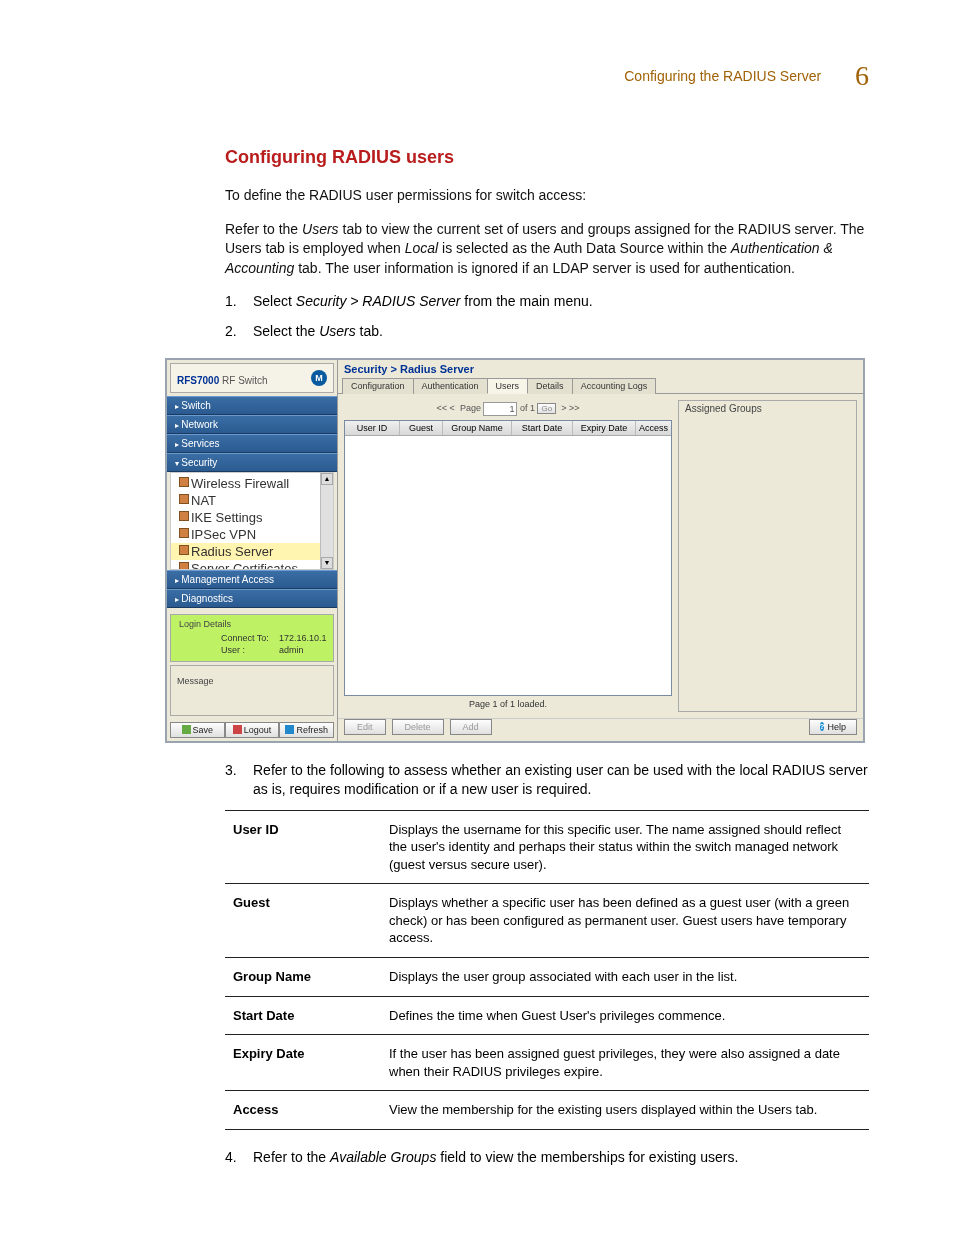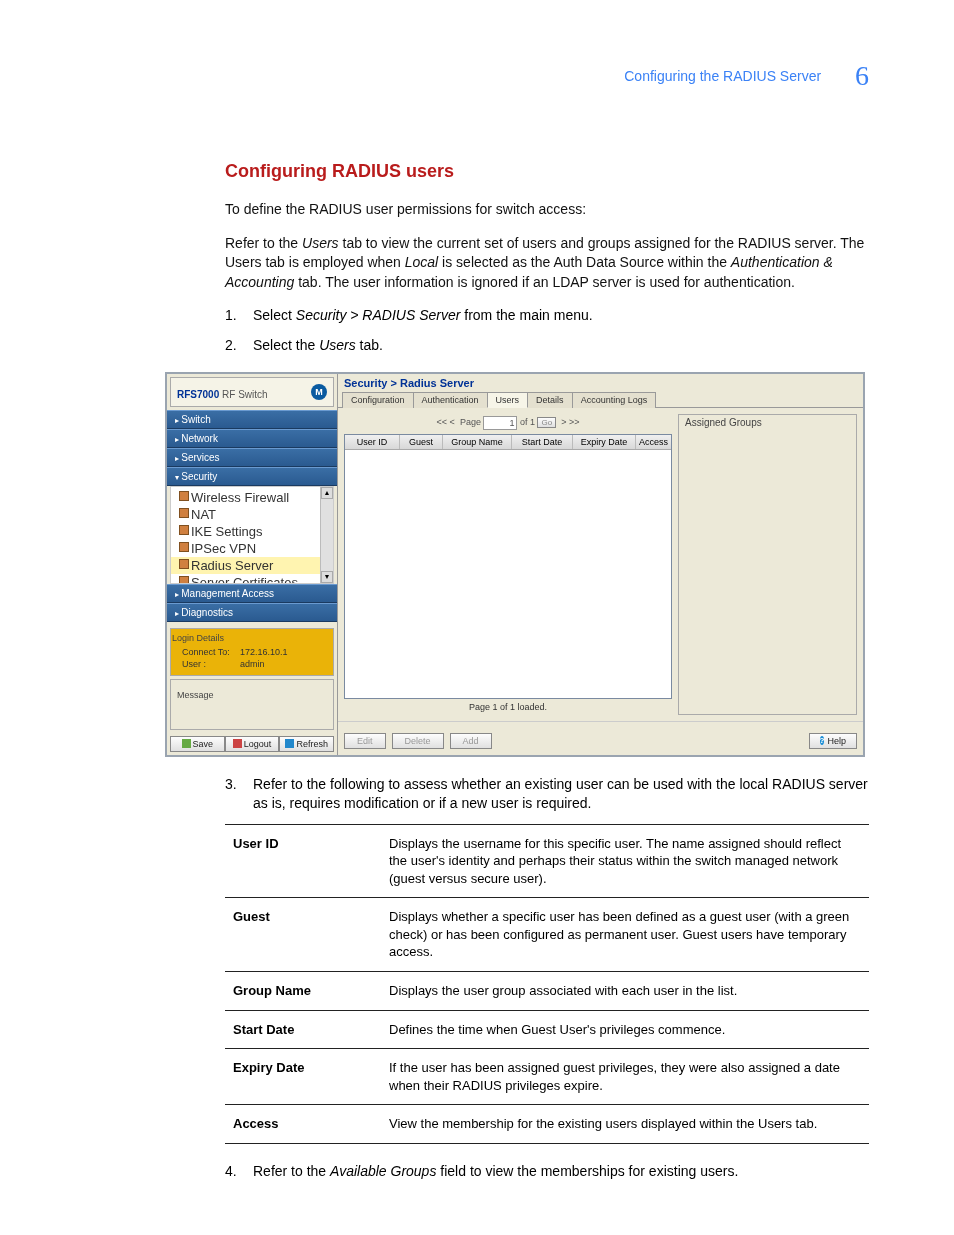--- a/index.html
+++ b/index.html
@@ -13,22 +13,22 @@
   .page {
     width: 954px;
     min-height: 1235px;
     box-sizing: border-box;
     padding: 60px 85px 60px 85px;
     position: relative;
   }
   .running-head {
     text-align: right;
     font-size: 14px;
-    color: #3b82f6;
-    margin-bottom: 69px;
+    color: #a16207;
+    margin-bottom: 55px;
   }
   .running-head .chap {
     font-size: 28px;
     font-weight: normal;
     margin-left: 30px;
     vertical-align: -4px;
     font-family: Georgia, serif;
   }
   .content-block {
     margin-left: 140px;
@@ -147,28 +147,28 @@
     position: relative;
   }
   .nav-item::before {
     content:""; position:absolute; left:8px; top:2px; width:8px; height:8px;
     background:#d08040; border:1px solid #805020;
   }
   .nav-item.sel { background:#fff4b0; }
   .login-box {
     border:1px solid #aaa;
     margin:6px 3px 3px 3px;
-    padding:4px 6px 6px 1px;
-    font-size:9px;
-    background:#eab308;
+    padding:4px 6px 6px 8px;
+    font-size:9px;
+    background:#bef264;
     flex:0 0 auto;
   }
   .login-box .lg-title { font-size:9px; color:#444; margin-bottom:4px;}
   .login-row { display:flex; margin:2px 0 0 10px; }
-  .login-row .ll { width:58px; color:#333;}
+  .login-row .ll { width:58px; color:#333;margin-left:32px;}
   .login-row .lv { color:#333;}
   .msg-box {
     border:1px solid #aaa;
     margin:0 3px 3px 3px;
     padding:10px 6px;
     font-size:9px;
     color:#444;
     background:#ece9d8;
     flex:1;
   }
@@ -298,21 +298,21 @@
   .assigned-box {
     flex:1;
     border:1px solid #aaa;
     background:#ece9d8;
     padding:2px 6px;
     font-size:10px;
     color:#444;
   }
   .bottom-actions {
     display:flex;
-    padding:11px 6px 6px 6px;
+    padding:0 6px 6px 6px;
     gap:6px;
     align-items:center;
     border-top:1px solid #ccc;
   }
   .bottom-actions .small-btn {
     background:linear-gradient(#fdfdfd,#e0e0e0);
     border:1px solid #888;
     font-size:9px;
     padding:2px 12px;
     color:#999;

